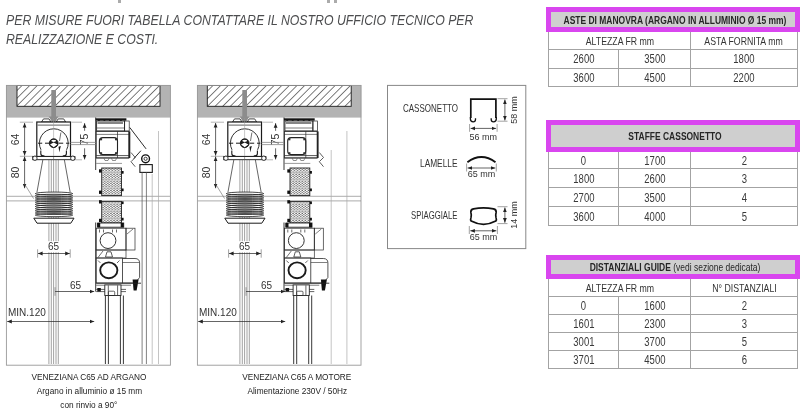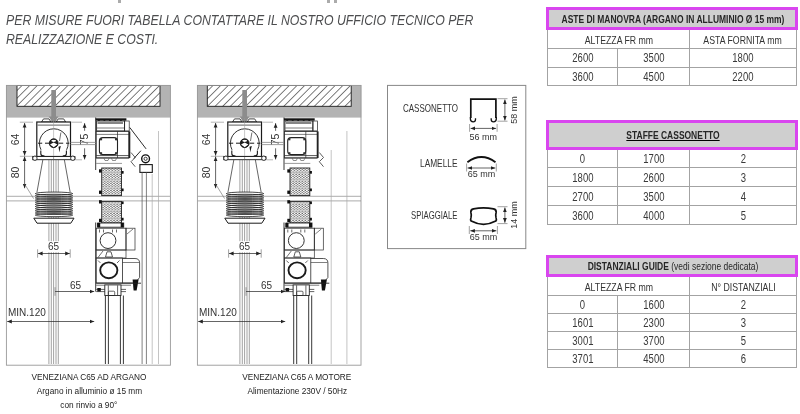--- a/index.html
+++ b/index.html
@@ -1,20 +1,20 @@
 <!DOCTYPE html>
 <html><head>
 <meta charset="utf-8">
 <style>
   html,body{margin:0;padding:0;}
   body{width:800px;height:414px;background:#fff;font-family:"Liberation Sans",sans-serif;position:relative;overflow:hidden;}
   .abs{position:absolute;}
   .tbl{border-collapse:collapse;table-layout:fixed;}
   .tbl td,.tbl th{line-height:14px;border:1px solid #a3a3a3;text-align:center;vertical-align:middle;padding:0;color:#333;font-weight:normal;}
-  .tbl .hd{background:#cfcfcf;border:3px solid #d946ef;color:#262626;font-weight:bold;}
+  .tbl .hd{background:#cfcfcf;border:5px solid #d946ef;color:#262626;font-weight:bold;}
   .cx{display:inline-block;transform:scaleX(0.76);transform-origin:center;white-space:nowrap;}
   .cxh{display:block;width:320px;margin-left:-36.5px;text-align:center;transform:scaleX(0.77);transform-origin:center;white-space:nowrap;}
   .cxc{display:inline-block;transform:scaleX(0.87);transform-origin:center;white-space:nowrap;}
   .num{font-size:12.5px;color:#3a3a3a;}
   .sub{font-size:11.5px;color:#333;}
   .cap{font-size:9.5px;color:#222;text-align:center;line-height:14px;}
 </style>
 </head>
 <body>
 
@@ -53,21 +53,21 @@
 </tbody>
   </table>
 
 <table class="tbl abs" style="left:546px;top:120px;width:249px;">
   <colgroup>
       <col style="width:70px">
       <col style="width:72px">
       <col style="width:107px">
     </colgroup>
   <tbody>
-      <tr style="height:27px;text-decoration:underline;">
+      <tr style="height:27px;">
         <td class="hd" colspan="3">
           <span class="cxh" style="font-size:11px;">STAFFE CASSONETTO</span>
         </td>
       </tr>
   <tr style="height:19px;">
         <td style="width:70px;"><span class="cx num">0</span></td>
         <td style="width:72px;"><span class="cx num">1700</span></td>
         <td><span class="cx num">2</span></td>
       </tr>
   <tr style="height:19px;">

